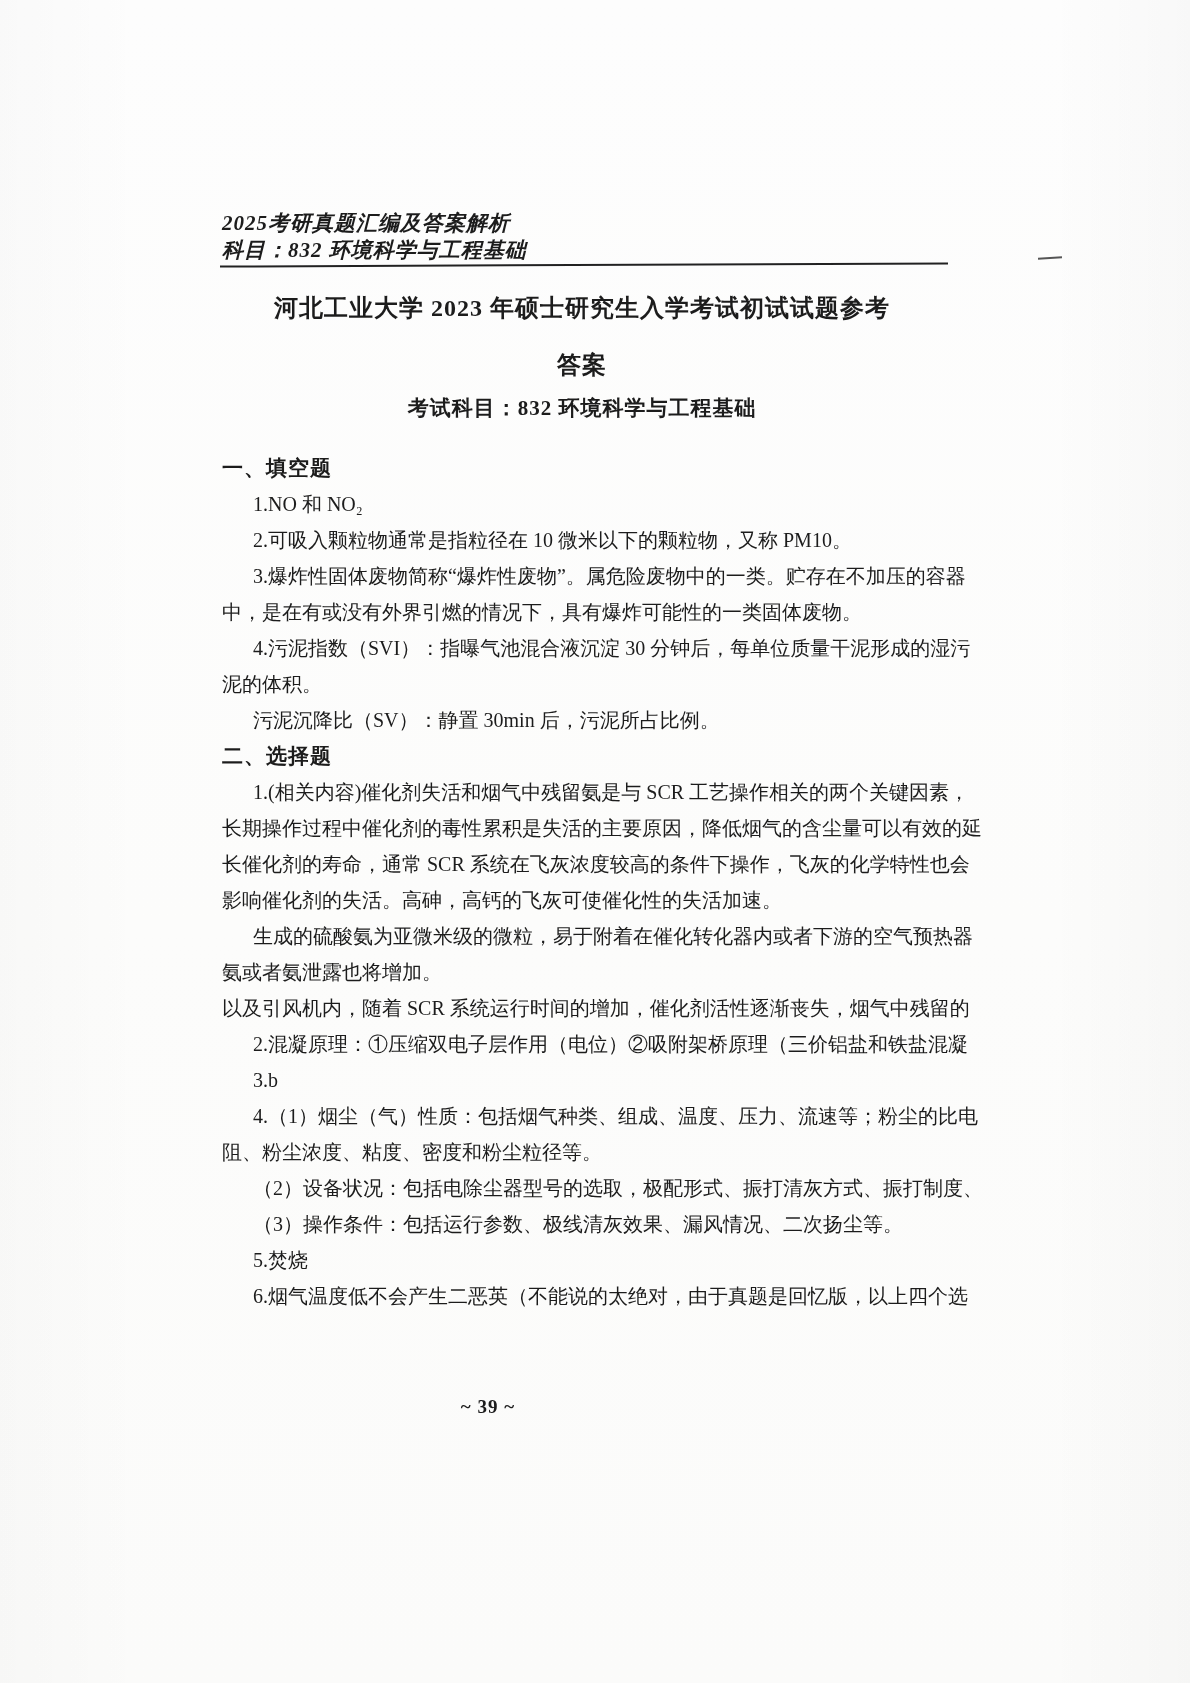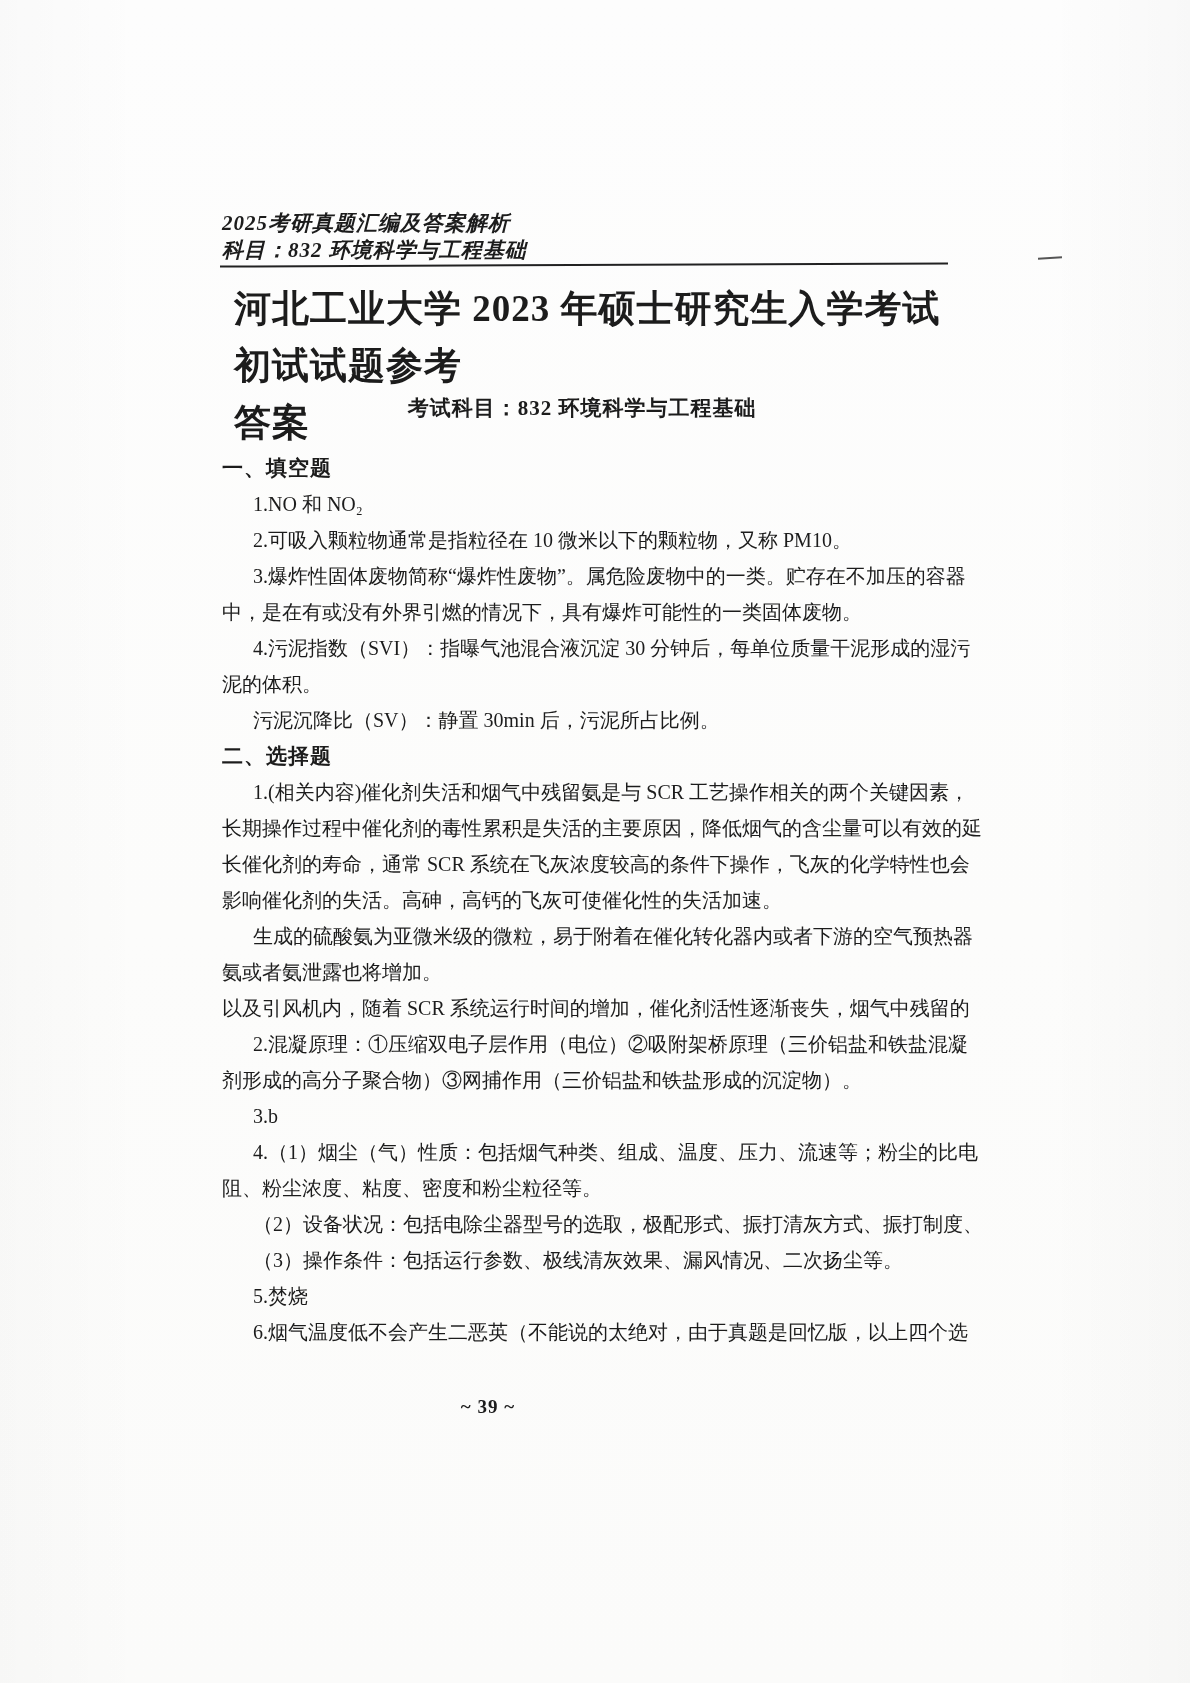--- a/index.html
+++ b/index.html
@@ -10,22 +10,22 @@
       linear-gradient(90deg, rgba(0,0,0,0.015) 0%, rgba(0,0,0,0) 12%, rgba(0,0,0,0) 88%, rgba(0,0,0,0.02) 100%),
       linear-gradient(180deg, #fdfdfd 0%, #fcfcfb 55%, #fbfbfa 100%);
     color:#1c1c1c; overflow:hidden;
   }
   .hdr { position:absolute; left:222px; top:210px; font-size:21px; line-height:27px;
          font-weight:bold; font-style:italic; letter-spacing:1px; }
   .rule { position:absolute; left:220px; top:264px; width:728px; height:2px;
           background:#222; transform:rotate(-0.25deg); }
   .scan-dash { position:absolute; left:1038px; top:257px; width:24px; height:2px;
                background:#555; transform:rotate(-3deg); }
-  .title { position:absolute; left:234px; top:280px; width:720px; 
-           font-size:37px; font-weight:bold; line-height:57px; letter-spacing:1px; }
+  .title { position:absolute; left:222px; top:280px; width:720px; text-align:center;
+           font-size:24px; font-weight:bold; line-height:57px; letter-spacing:1px; }
   .subject { position:absolute; left:222px; top:394px; width:720px; text-align:center;
              font-size:21px; font-weight:bold; letter-spacing:1px; }
   .bodytext { position:absolute; left:222px; top:450px; width:724px;
               font-size:20px; line-height:36px; }
   .bodytext > div { height:36px; white-space:nowrap; }
   .sec { font-weight:bold; font-size:21px; letter-spacing:1px; }
   .ind { padding-left:31px; }
   .footer { position:absolute; left:0; top:1396px; width:976px; text-align:center;
             font-size:19px; font-weight:bold; letter-spacing:1px; }
 </style>
@@ -61,21 +61,20 @@
 
     <div class="sec">二、选择题</div>
     <div class="ind">1.(相关内容)催化剂失活和烟气中残留氨是与 SCR 工艺操作相关的两个关键因素，</div>
     <div>长期操作过程中催化剂的毒性累积是失活的主要原因，降低烟气的含尘量可以有效的延</div>
     <div>长催化剂的寿命，通常 SCR 系统在飞灰浓度较高的条件下操作，飞灰的化学特性也会</div>
     <div>影响催化剂的失活。高砷，高钙的飞灰可使催化性的失活加速。</div>
     <div class="ind">生成的硫酸氨为亚微米级的微粒，易于附着在催化转化器内或者下游的空气预热器</div>
     <div>氨或者氨泄露也将增加。</div>
     <div>以及引风机内，随着 SCR 系统运行时间的增加，催化剂活性逐渐丧失，烟气中残留的</div>
     <div class="ind">2.混凝原理：①压缩双电子层作用（电位）②吸附架桥原理（三价铝盐和铁盐混凝</div>
-    <div>剂形成的高分子聚合物）③网捕作用（三价铝盐和铁盐形成的沉淀物）。</div>
     <div class="ind">3.b</div>
     <div class="ind">4.（1）烟尘（气）性质：包括烟气种类、组成、温度、压力、流速等；粉尘的比电</div>
     <div>阻、粉尘浓度、粘度、密度和粉尘粒径等。</div>
     <div class="ind">（2）设备状况：包括电除尘器型号的选取，极配形式、振打清灰方式、振打制度、</div>
     <div class="ind">（3）操作条件：包括运行参数、极线清灰效果、漏风情况、二次扬尘等。</div>
     <div class="ind">5.焚烧</div>
     <div class="ind">6.烟气温度低不会产生二恶英（不能说的太绝对，由于真题是回忆版，以上四个选</div>
   </div>
 
   <div class="footer">~ 39 ~</div>

